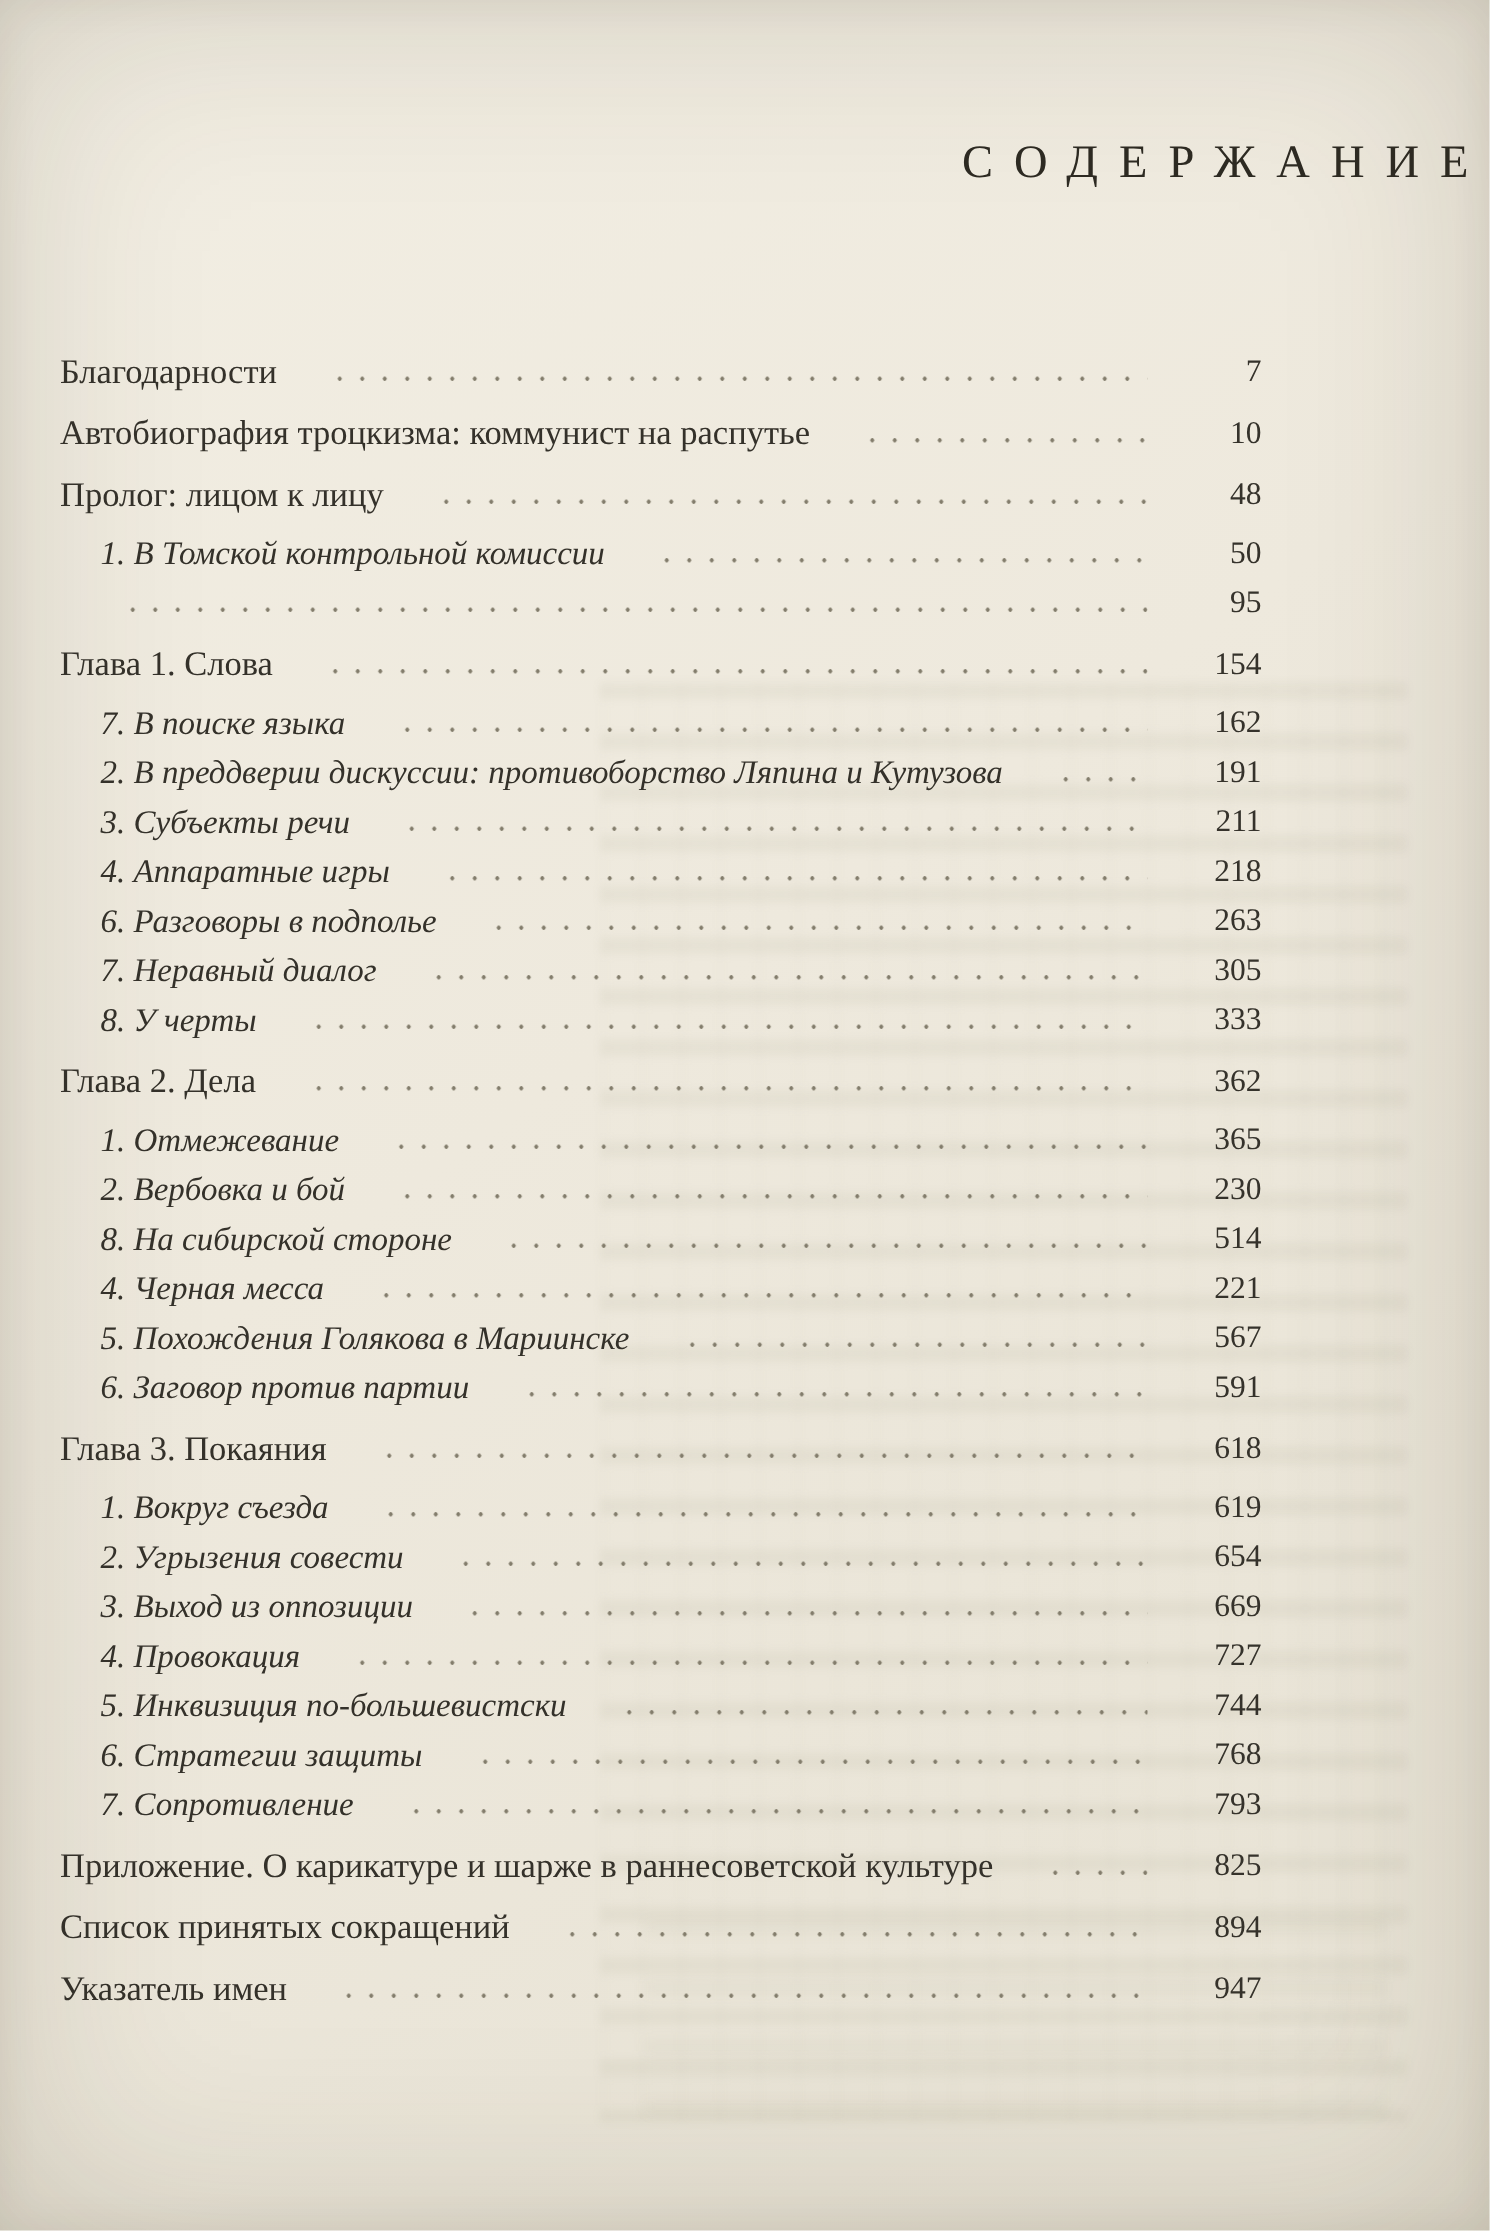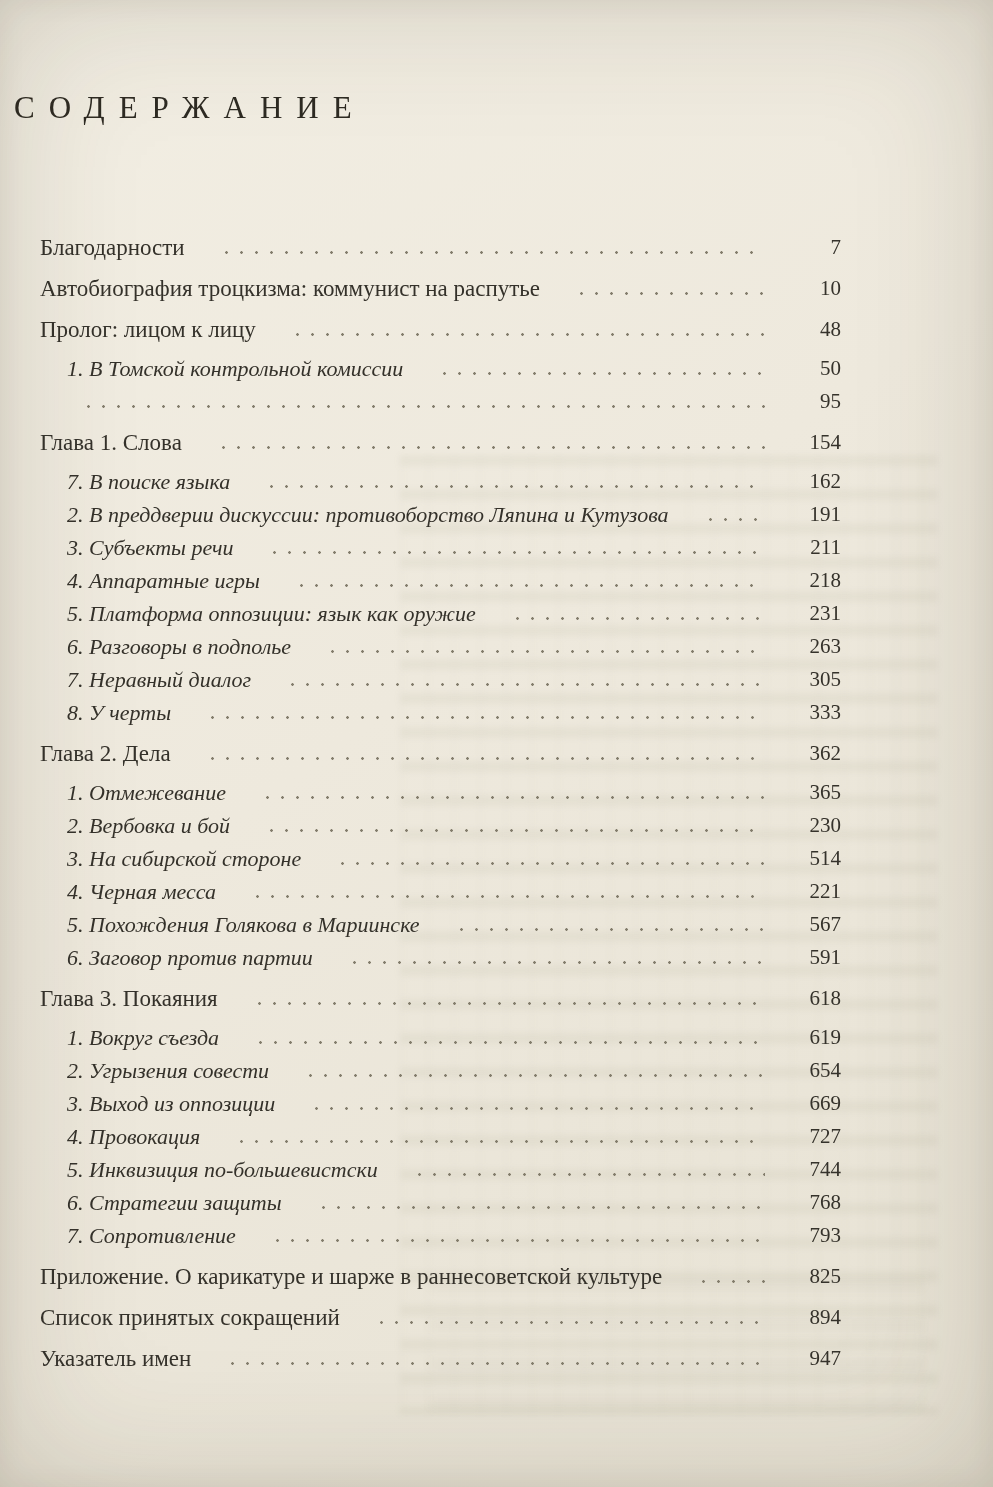--- a/index.html
+++ b/index.html
@@ -36,21 +36,21 @@
     background: repeating-linear-gradient(to bottom,
         rgba(120,118,88,0.10) 0px, rgba(120,118,88,0.10) 10px,
         rgba(0,0,0,0) 10px, rgba(0,0,0,0) 40px);
     filter: blur(4px);
     opacity: 0.5;
     pointer-events: none;
   }
   .page-title {
     margin: 0;
     padding-top: 90px;
-    text-align: left;
+    text-align: right;
     font-size: 31px;
     font-weight: normal;
     letter-spacing: 14px;
     padding-left: 14px; 
     color: #2e2b23;
   }
   .toc {
     position: absolute;
     left: 40px;
     right: 152px;
@@ -147,25 +147,20 @@
       <span class="label">3. Субъекты речи</span>
       <span class="leader"></span>
       <span class="pagenum">211</span>
     </div>
     <div class="row lvl1">
       <span class="label">4. Аппаратные игры</span>
       <span class="leader"></span>
       <span class="pagenum">218</span>
     </div>
     <div class="row lvl1">
-      <span class="label">5. Платформа оппозиции: язык как оружие</span>
-      <span class="leader"></span>
-      <span class="pagenum">231</span>
-    </div>
-    <div class="row lvl1">
       <span class="label">6. Разговоры в подполье</span>
       <span class="leader"></span>
       <span class="pagenum">263</span>
     </div>
     <div class="row lvl1">
       <span class="label">7. Неравный диалог</span>
       <span class="leader"></span>
       <span class="pagenum">305</span>
     </div>
     <div class="row lvl1">
@@ -182,21 +177,21 @@
       <span class="label">1. Отмежевание</span>
       <span class="leader"></span>
       <span class="pagenum">365</span>
     </div>
     <div class="row lvl1">
       <span class="label">2. Вербовка и бой</span>
       <span class="leader"></span>
       <span class="pagenum">230</span>
     </div>
     <div class="row lvl1">
-      <span class="label">3. На сибирской стороне</span>
+      <span class="label">8. На сибирской стороне</span>
       <span class="leader"></span>
       <span class="pagenum">514</span>
     </div>
     <div class="row lvl1">
       <span class="label">4. Черная месса</span>
       <span class="leader"></span>
       <span class="pagenum">221</span>
     </div>
     <div class="row lvl1">
       <span class="label">5. Похождения Голякова в Мариинске</span>

